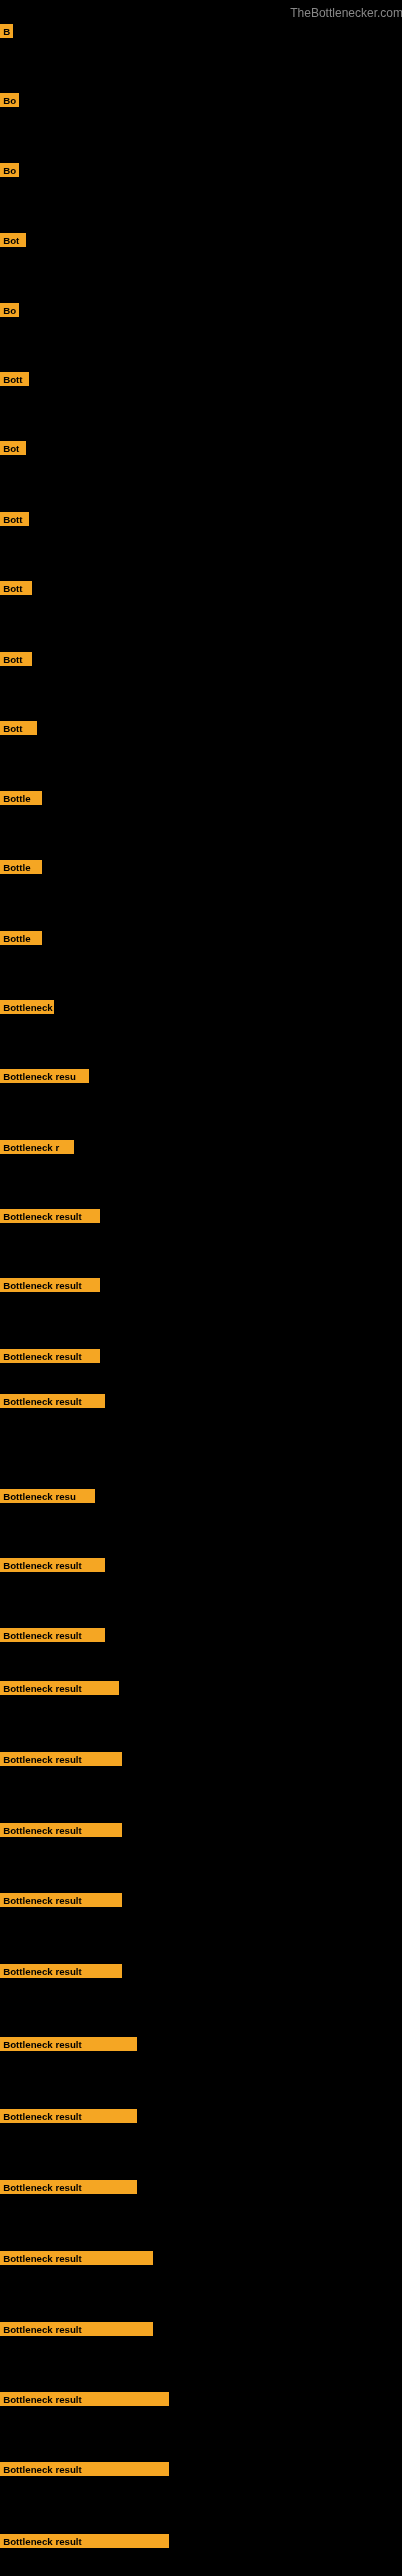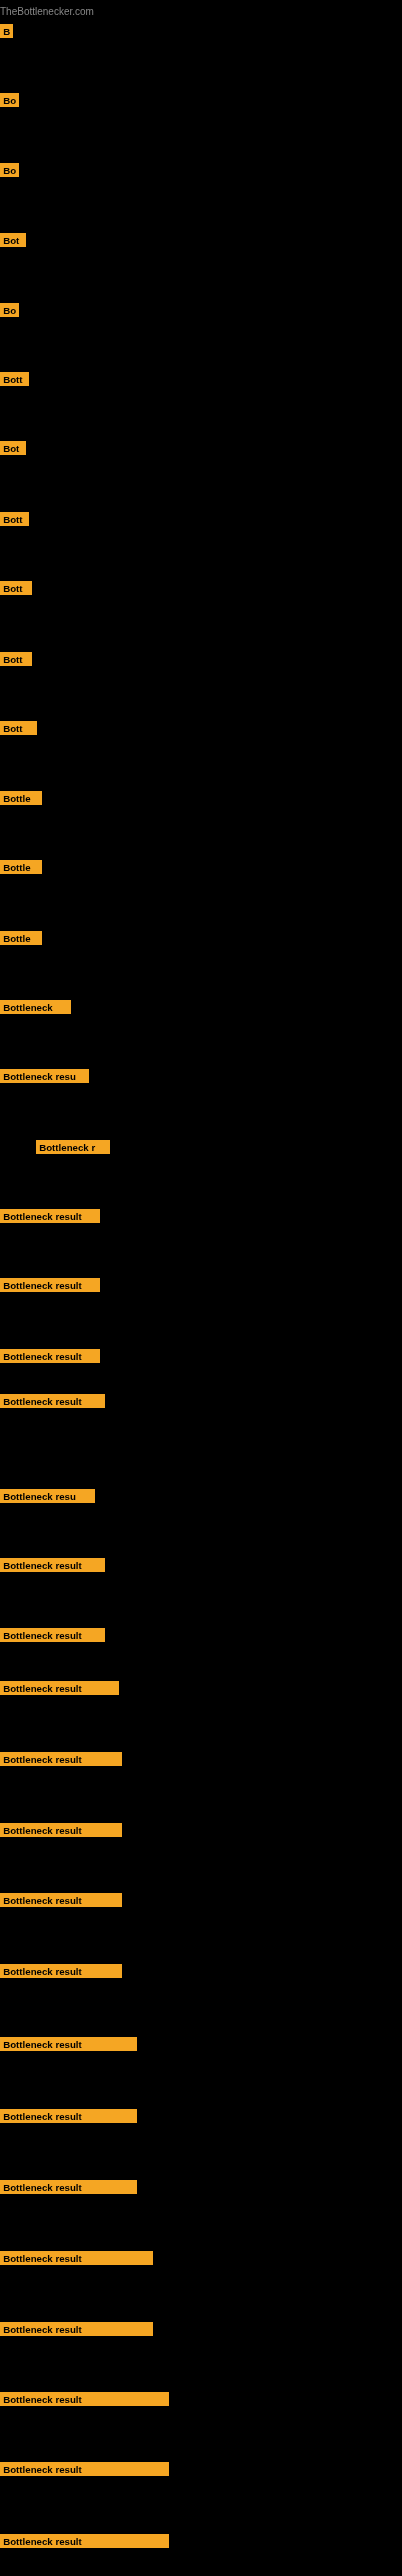--- a/index.html
+++ b/index.html
@@ -9,22 +9,22 @@
     }
     body {
       background-color: #000000;
       width: 403px;
       min-height: 2576px;
       font-family: Arial, sans-serif;
       position: relative;
     }
     .site-title {
       color: #888888;
-      font-size: 10px;
-      text-align: left;
+      font-size: 12px;
+      text-align: right;
       padding: 6.4px 0 3.2px 0;
       position: absolute;
       top: 0;
       width: 100%;
     }
     .bottleneck-label {
       background-color: #f5a623;
       color: #000000;
       font-size: 9.7px;
       font-weight: bold;
@@ -48,23 +48,23 @@
 <div class="bottleneck-label" style="top: 303px; width: 19.3px;">Bo</div>
 <div class="bottleneck-label" style="top: 372px; width: 29px;">Bott</div>
 <div class="bottleneck-label" style="top: 441px; width: 26px;">Bot</div>
 <div class="bottleneck-label" style="top: 512px; width: 29px;">Bott</div>
 <div class="bottleneck-label" style="top: 581px; width: 32px;">Bott</div>
 <div class="bottleneck-label" style="top: 652px; width: 32px;">Bott</div>
 <div class="bottleneck-label" style="top: 721px; width: 37px;">Bott</div>
 <div class="bottleneck-label" style="top: 791px; width: 42px;">Bottle</div>
 <div class="bottleneck-label" style="top: 860px; width: 42px;">Bottle</div>
 <div class="bottleneck-label" style="top: 931px; width: 42px;">Bottle</div>
-<div class="bottleneck-label" style="top: 1000px; width: 71px;">Bottleneck</div>
+<div class="bottleneck-label" style="top: 1000px; width: 54px;">Bottleneck</div>
 <div class="bottleneck-label" style="top: 1069px; width: 89px;">Bottleneck resu</div>
-<div class="bottleneck-label" style="top: 1140px; width: 74px; margin-left: 36px;">Bottleneck r</div>
+<div class="bottleneck-label" style="top: 1140px; width: 74px;">Bottleneck r</div>
 <div class="bottleneck-label" style="top: 1209px; width: 100px;">Bottleneck result</div>
 <div class="bottleneck-label" style="top: 1278px; width: 100px;">Bottleneck result</div>
 <div class="bottleneck-label" style="top: 1349px; width: 100px;">Bottleneck result</div>
 <div class="bottleneck-label" style="top: 1394px; width: 105px;">Bottleneck result</div>
 <div class="bottleneck-label" style="top: 1489px; width: 95px;">Bottleneck resu</div>
 <div class="bottleneck-label" style="top: 1558px; width: 105px;">Bottleneck result</div>
 <div class="bottleneck-label" style="top: 1628px; width: 105px;">Bottleneck result</div>
 <div class="bottleneck-label" style="top: 1681px; width: 119px;">Bottleneck result</div>
 <div class="bottleneck-label" style="top: 1752px; width: 122px;">Bottleneck result</div>
 <div class="bottleneck-label" style="top: 1823px; width: 122px;">Bottleneck result</div>

